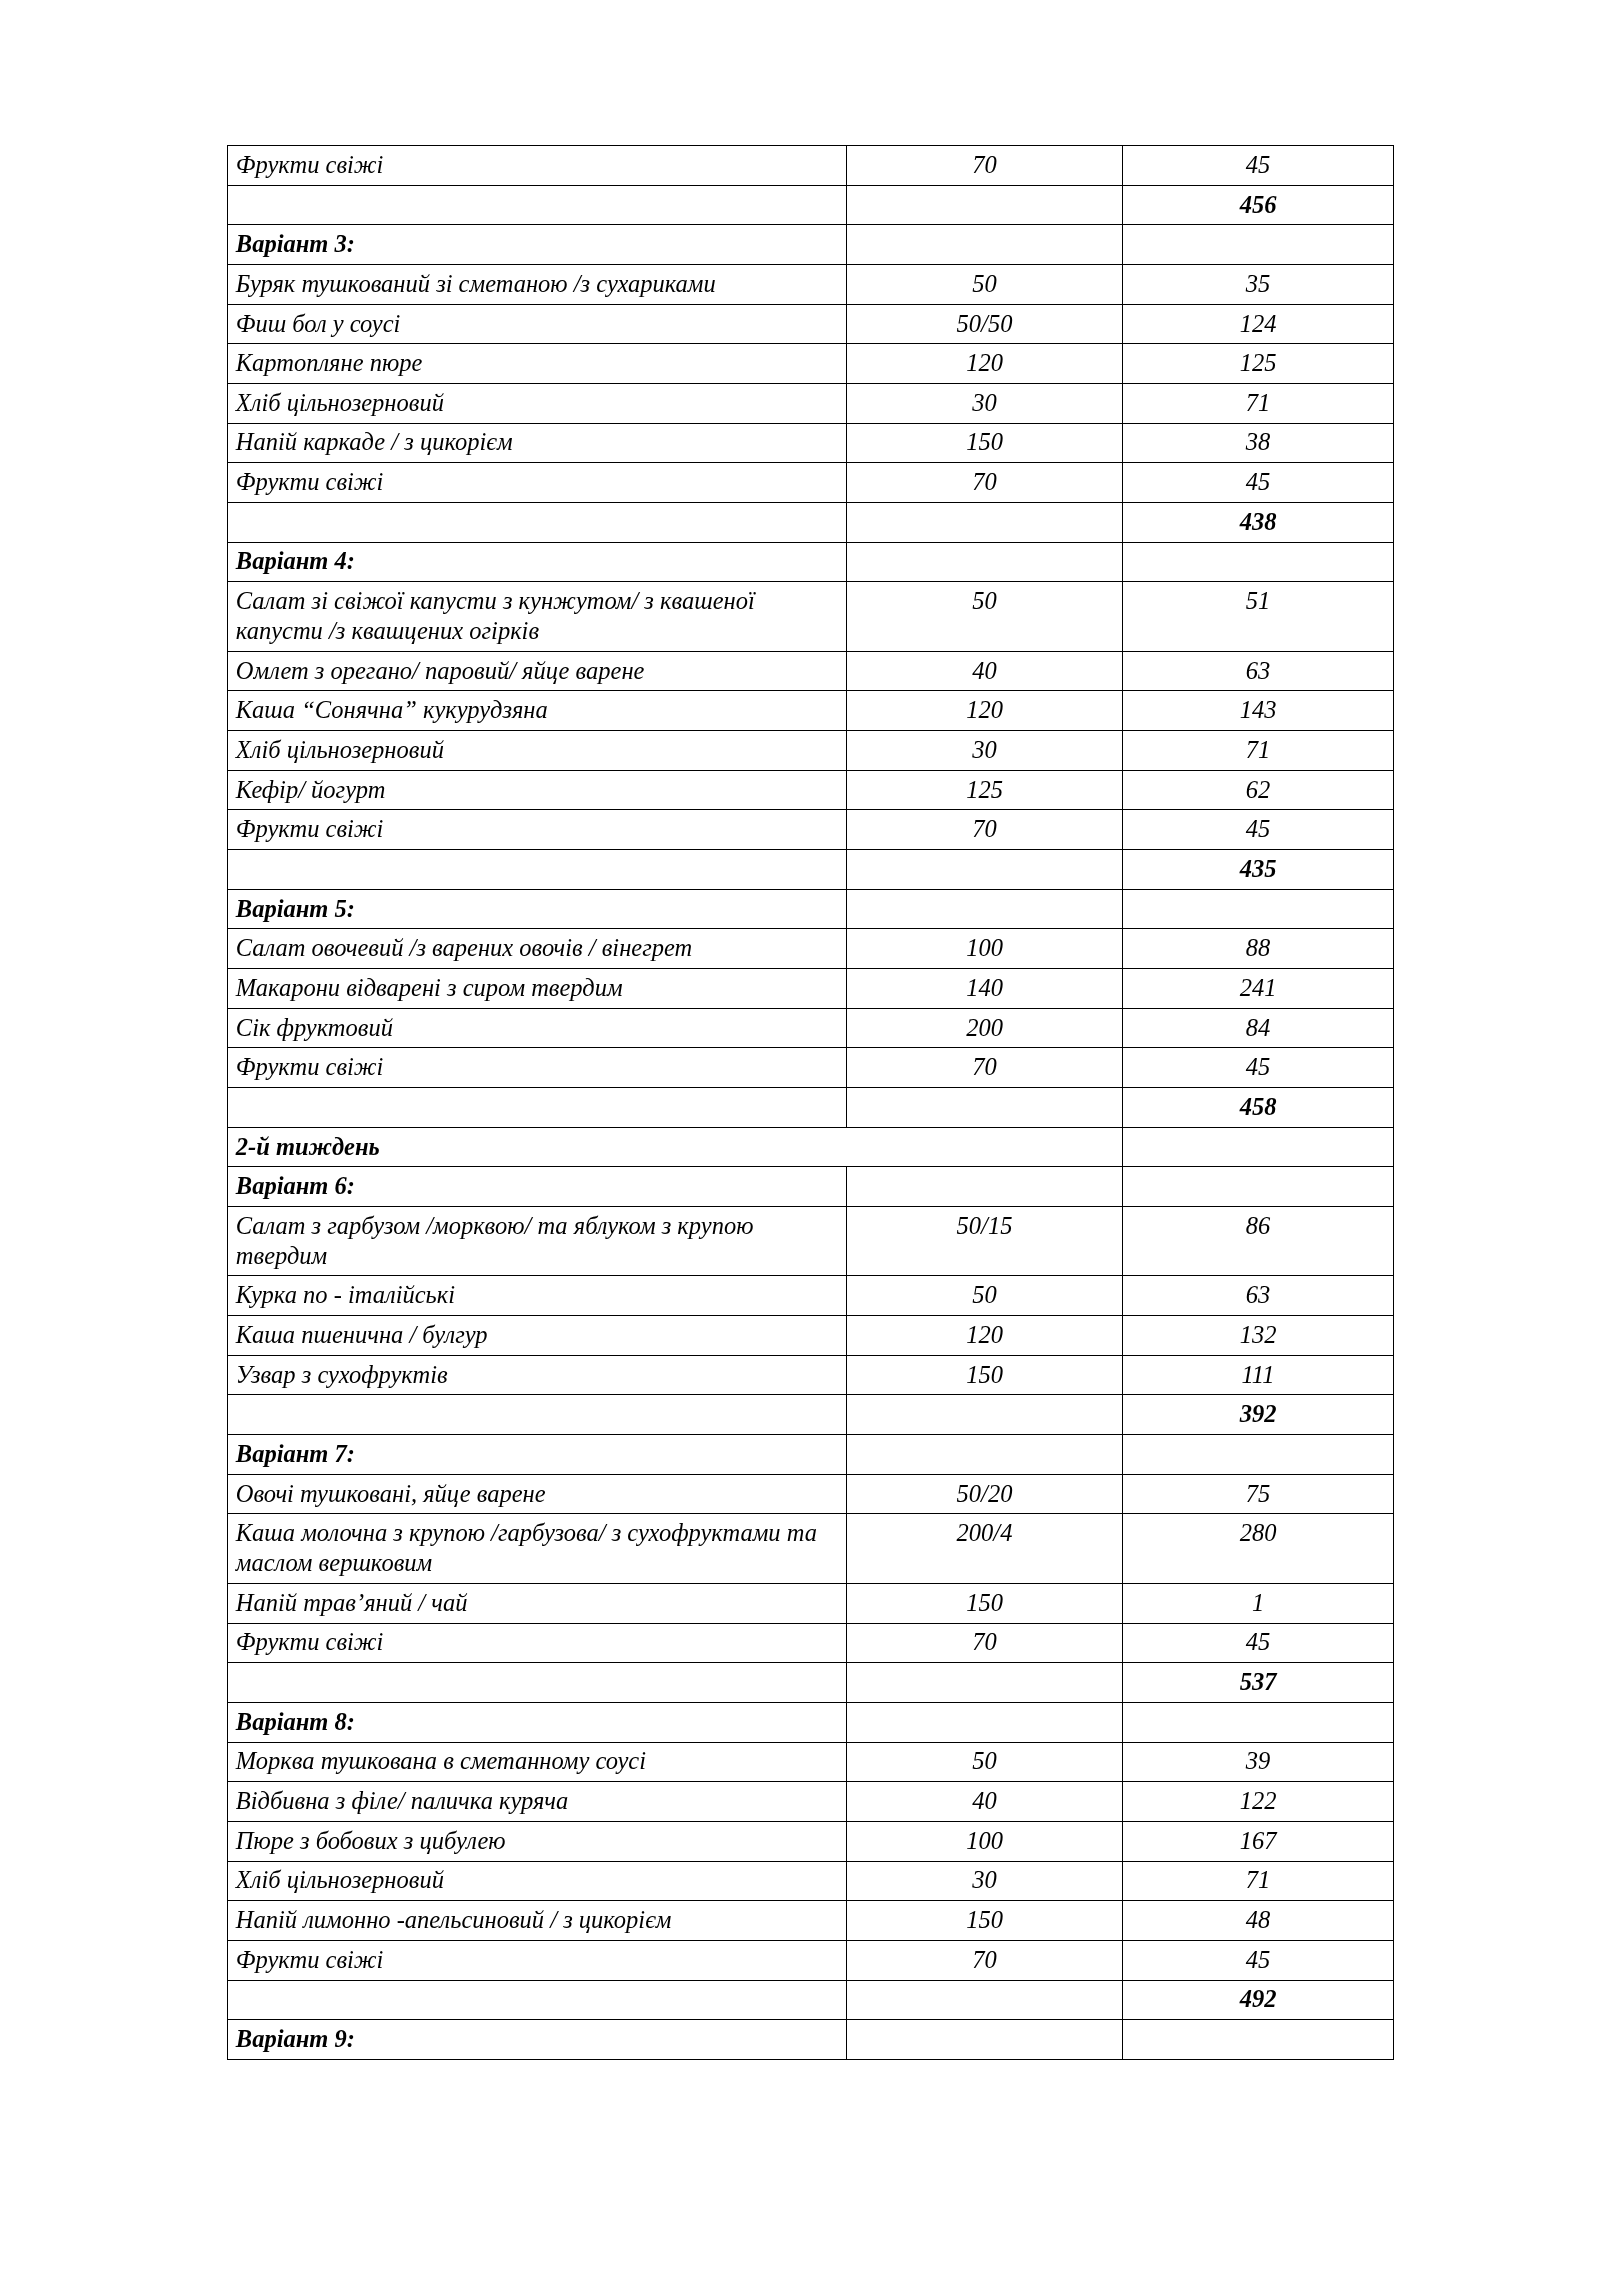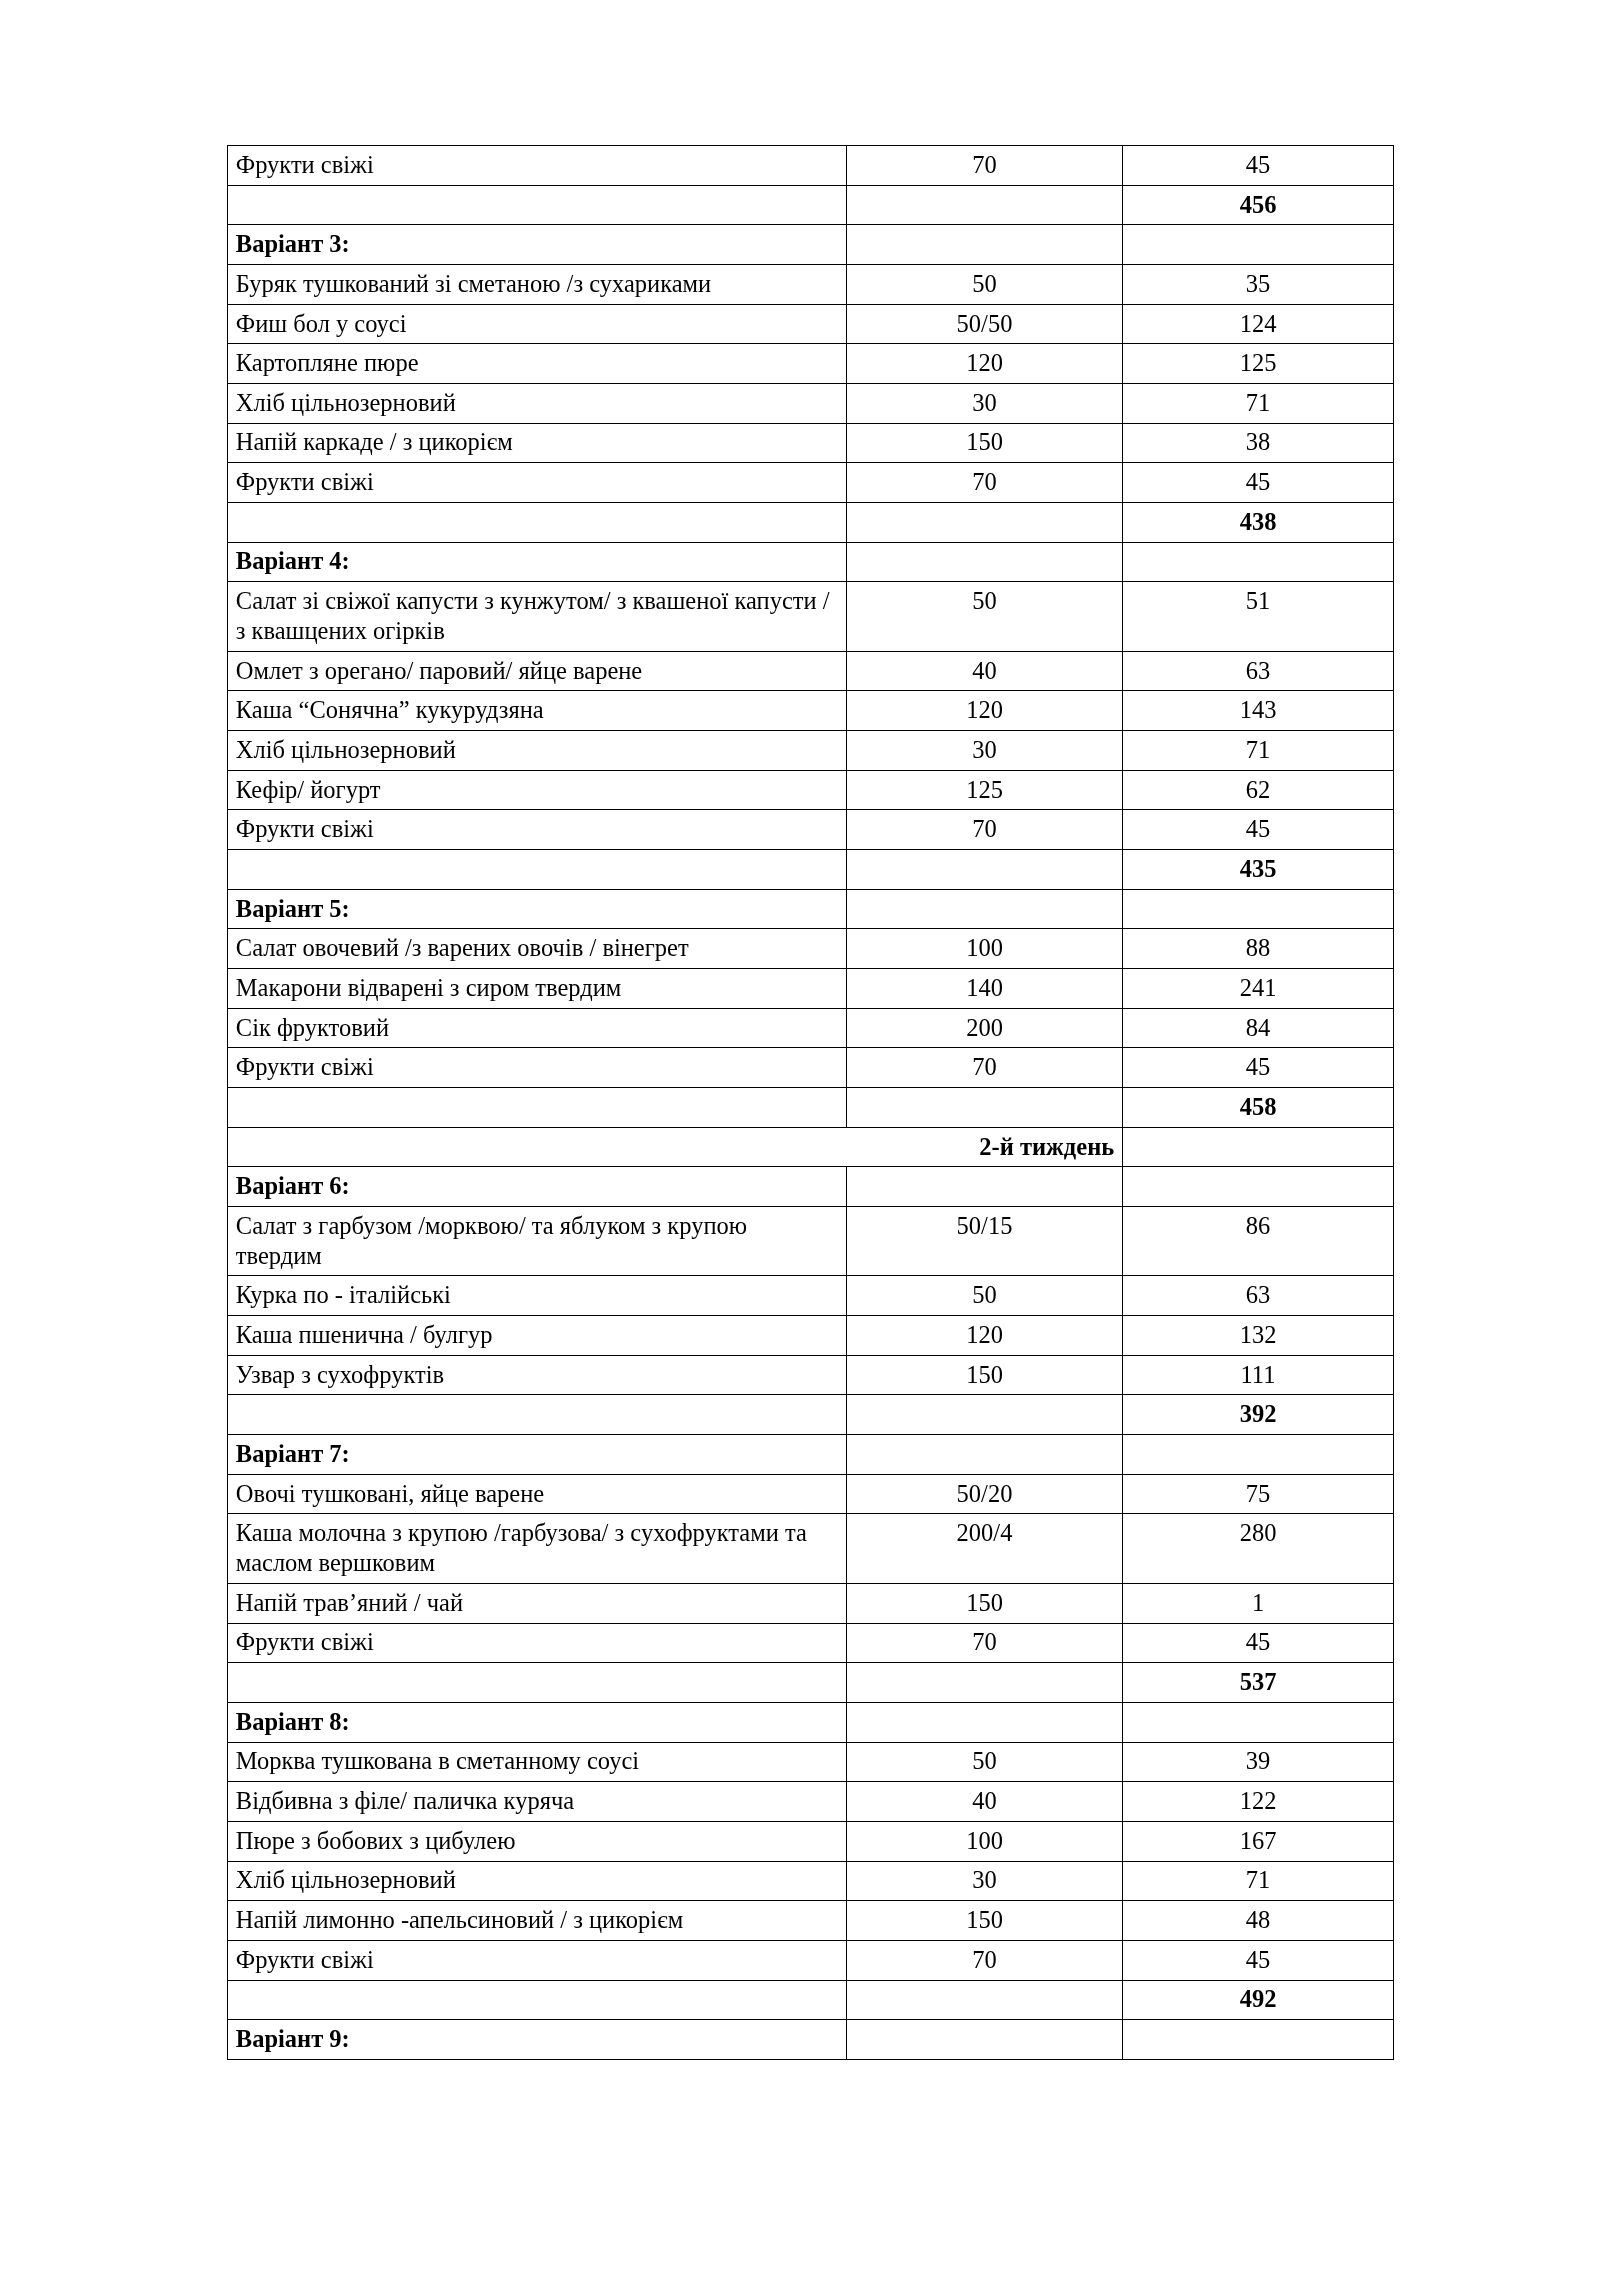--- a/index.html
+++ b/index.html
@@ -12,20 +12,21 @@
     height: 2293px;
     font-family: "Liberation Serif", serif;
     color: #000000;
   }
   .page {
     position: relative;
     width: 1525px;
     height: 2293px;
     box-sizing: border-box;
     padding: 145px 227px 0 227px;
+    font-style: italic;
   }
   table.menu {
     border-collapse: collapse;
     width: 1166px;
     table-layout: fixed;
   }
   table.menu td {
     border: 1.5px solid #000000;
     vertical-align: top;
     padding: 3.9px 7.8px 4.9px 7.8px;
@@ -42,21 +43,21 @@
     font-weight: bold;
     text-align: left;
   }
   td.total {
     font-weight: bold;
     text-align: center;
     border-radius: 10px;
   }
   td.weekhead {
     font-weight: bold;
-    text-align: right;
+    text-align: left;
   }
   td.empty { height: 29px; }
 </style>
 </head>
 <body>
 
 <div class="page">
   <table class="menu">
     <colgroup>
       <col class="c-name">

